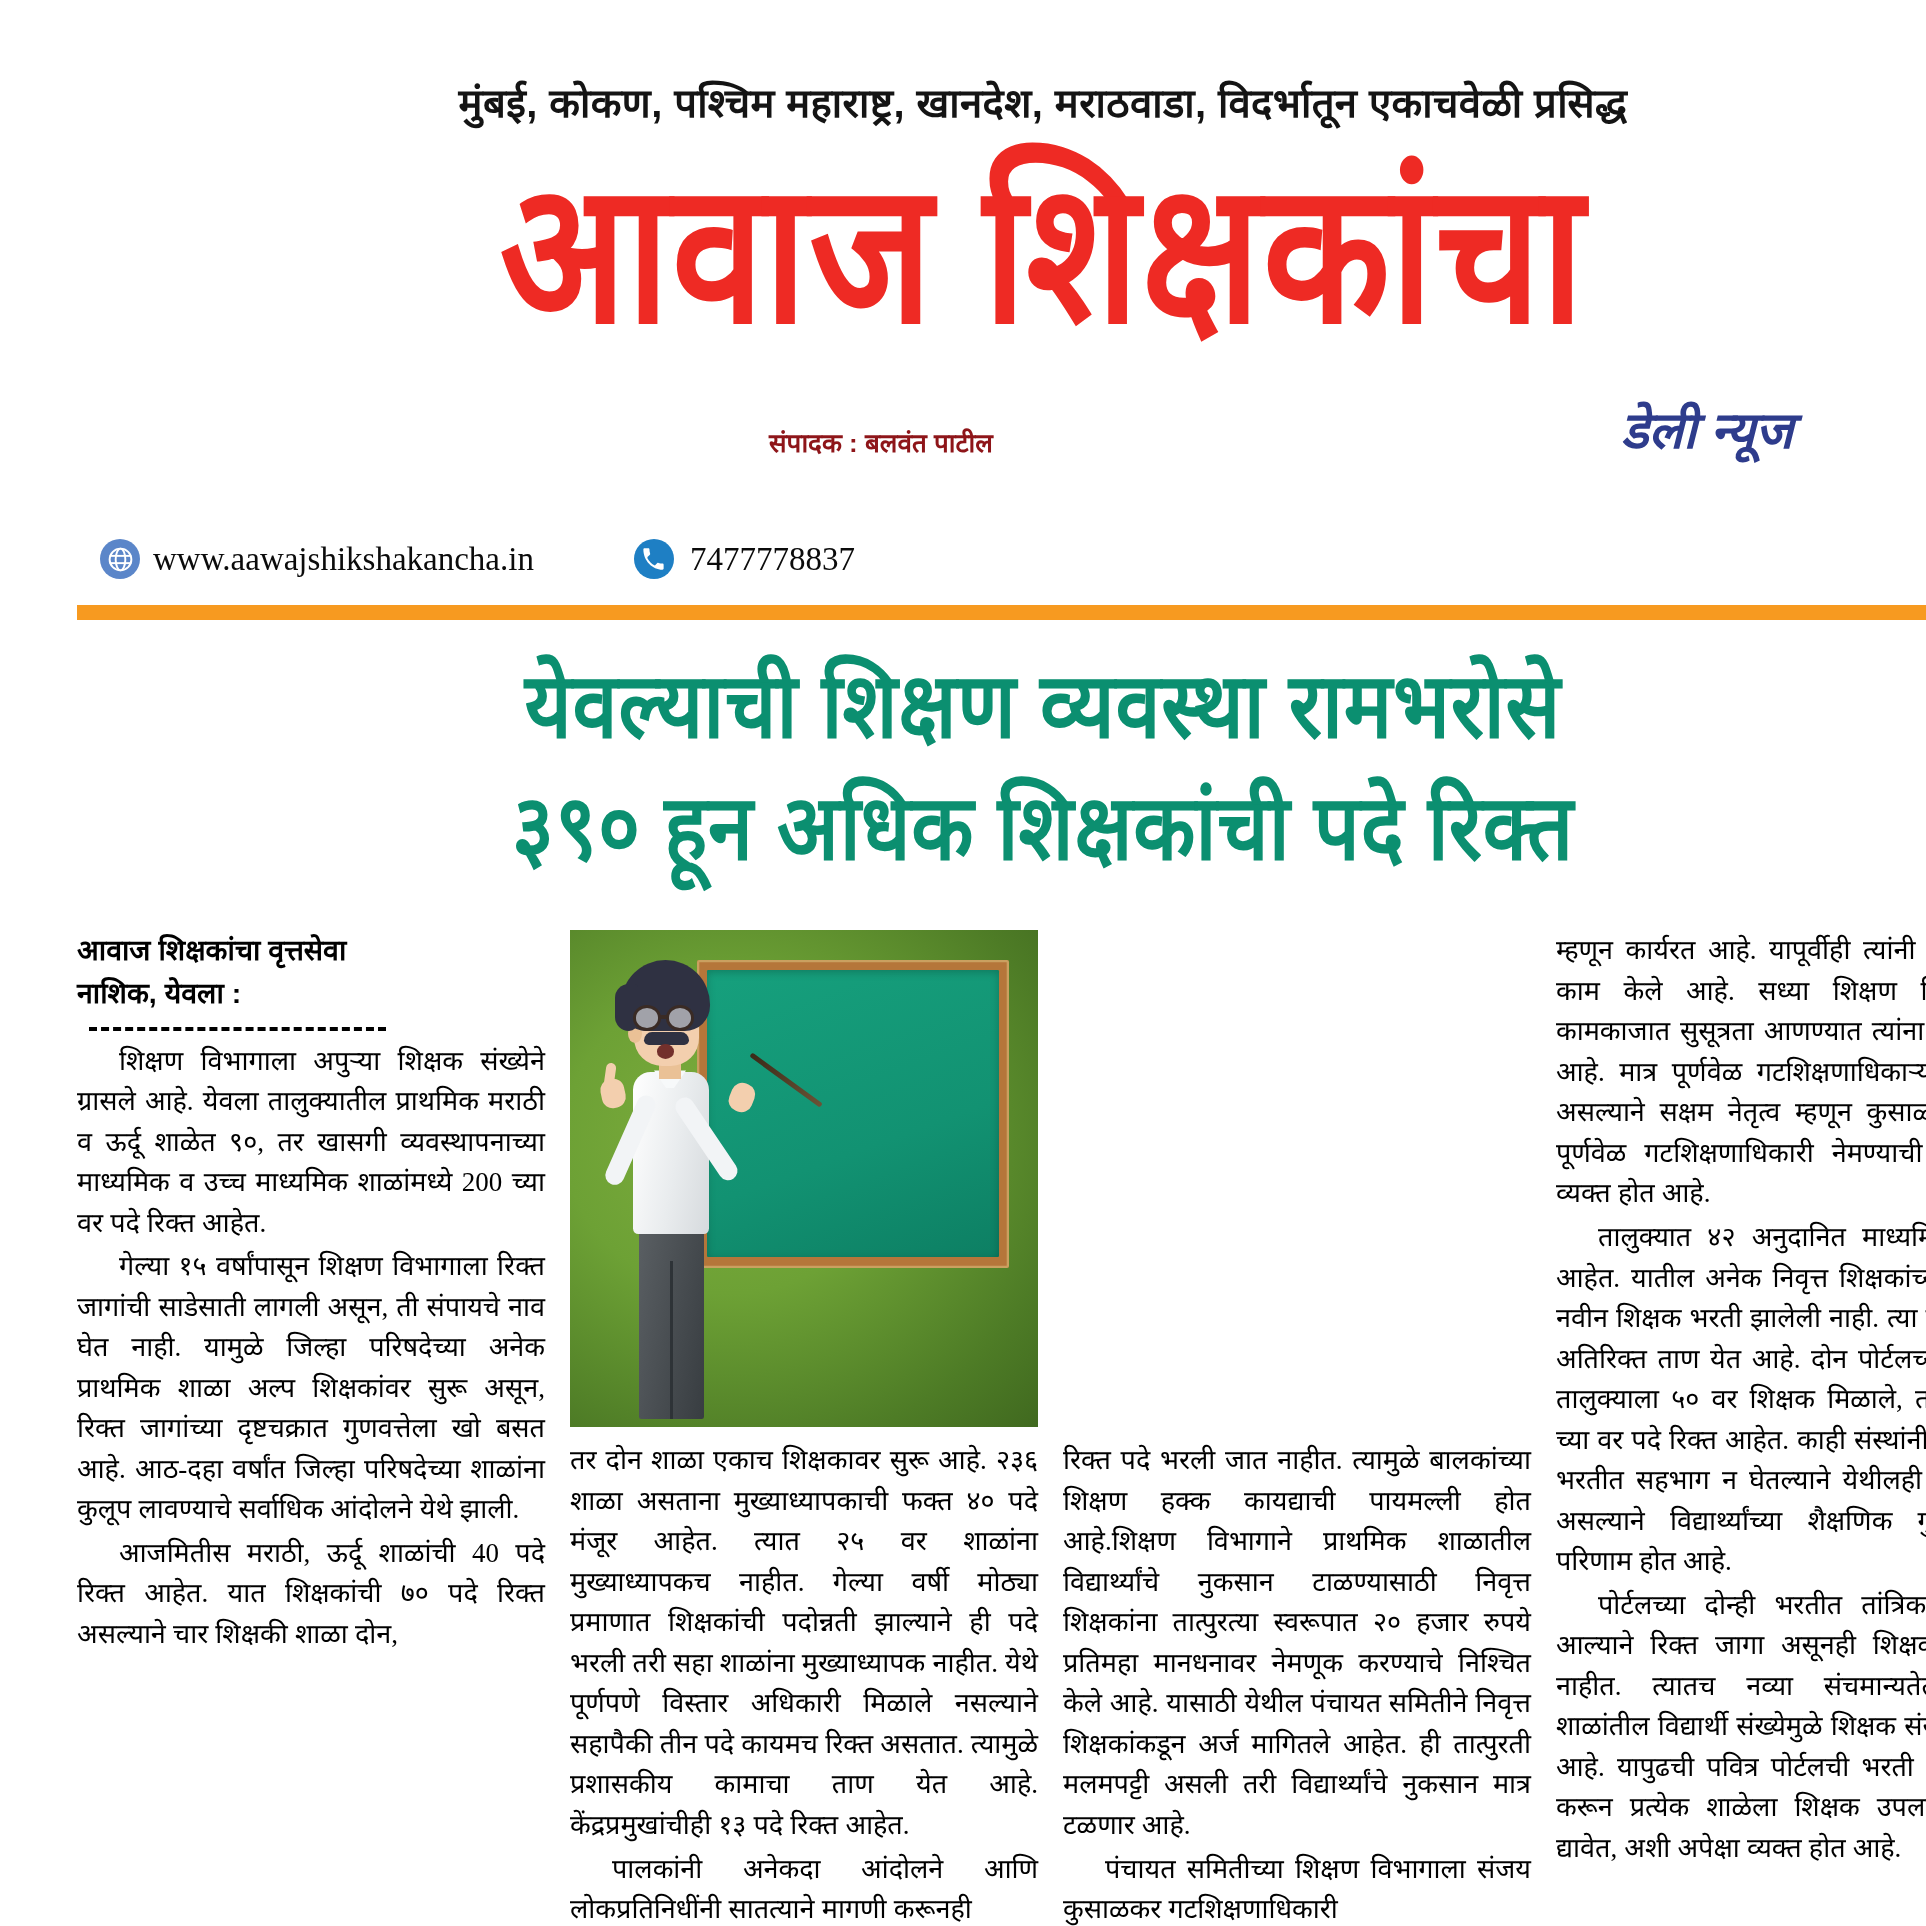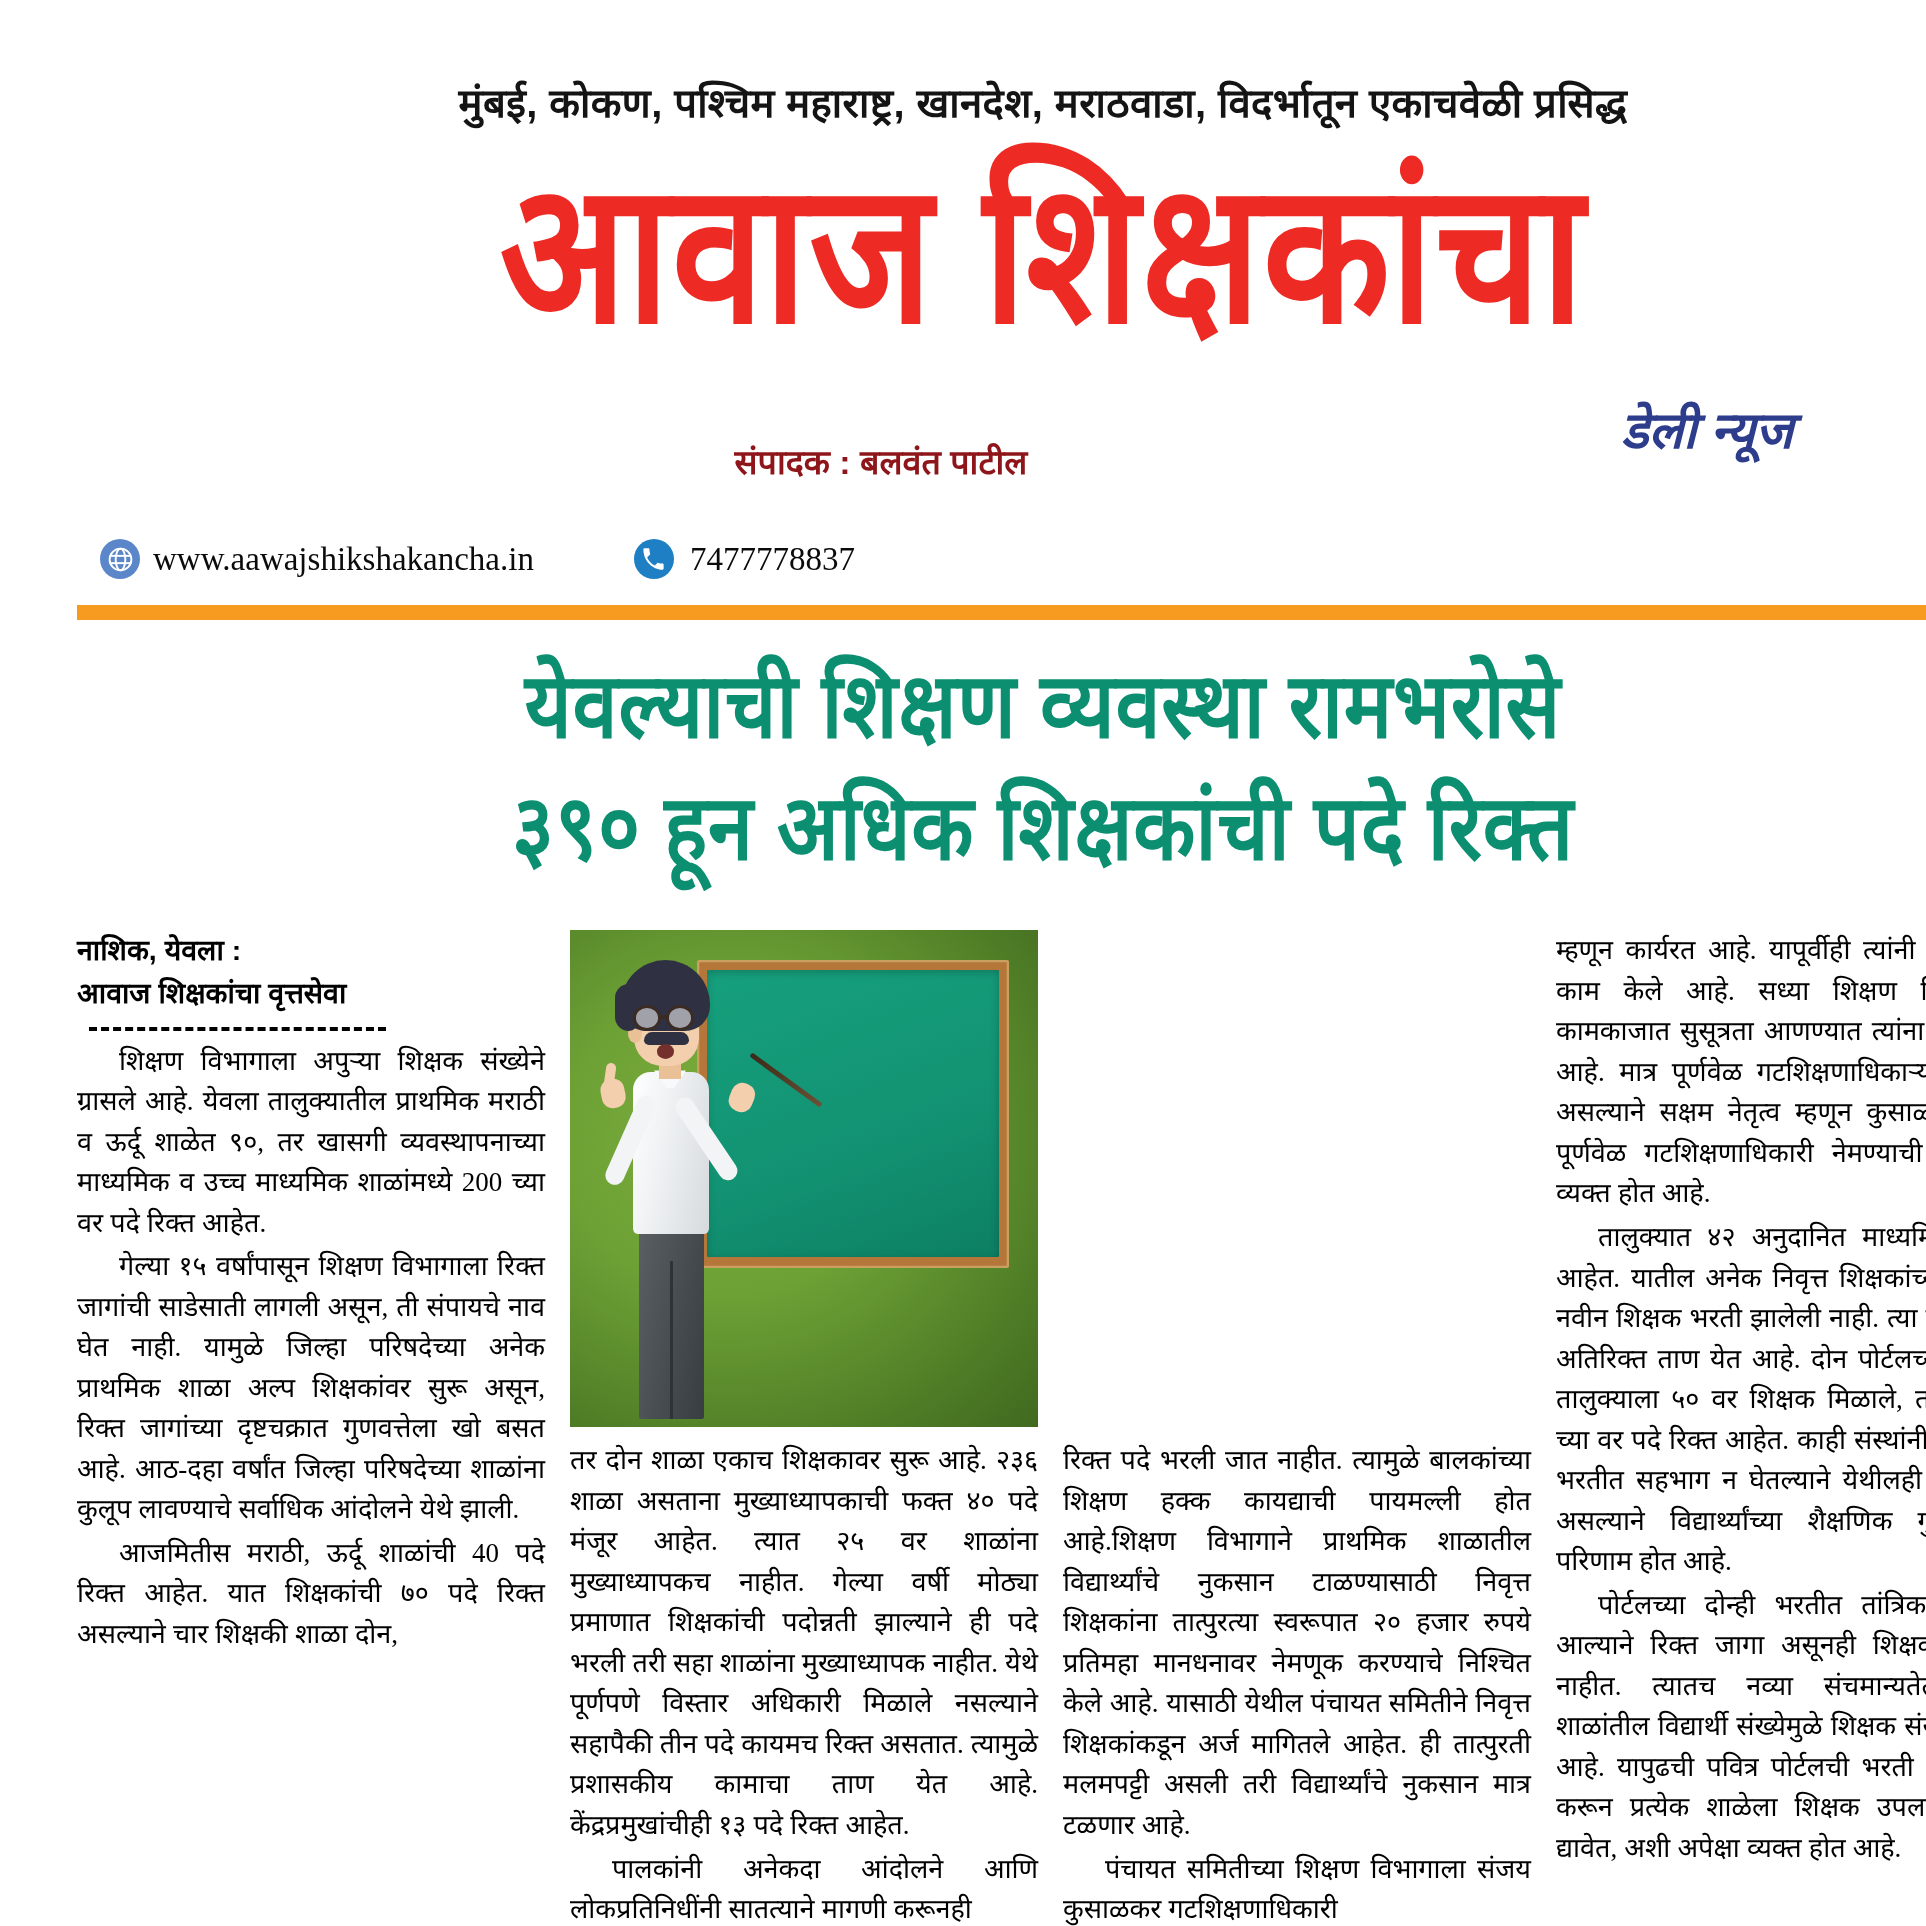--- a/index.html
+++ b/index.html
@@ -62,24 +62,23 @@
     height: 69px;
     margin-top: 45px;
   }
   .editor-line {
     position: absolute;
     left: 50%;
     transform: translateX(-50%) translateX(-162px);
     top: 0;
     font-family: "Liberation Sans", "DejaVu Sans", sans-serif;
     font-weight: bold;
-    font-size: 34px;
+    font-size: 26px;
     color: #8e1519;
     white-space: nowrap;
-    margin-top: 14px;
   }
   .daily-news {
     position: absolute;
     right: 216px;
     top: -31px;
     font-family: "Liberation Sans", "DejaVu Sans", sans-serif;
     font-weight: bold;
     font-size: 51px;
     color: #2e3c8c;
     white-space: nowrap;
@@ -334,22 +333,22 @@
   <div class="orange-bar"></div>
 
   <div class="headline">
     <span class="hl hl1">येवल्याची शिक्षण व्यवस्था रामभरोसे</span>
     <span class="hl hl2">३९० हून अधिक शिक्षकांची पदे रिक्त</span>
   </div>
 
   <div class="article">
 
     <div class="col">
+      <div class="byline">आवाज शिक्षकांचा वृत्तसेवा</div>
       <div class="byline">नाशिक, येवला :</div>
-      <div class="byline">आवाज शिक्षकांचा वृत्तसेवा</div>
       <div class="dashrule"></div>
       <p class="body">शिक्षण विभागाला अपुऱ्या शिक्षक संख्येने ग्रासले आहे. येवला तालुक्यातील प्राथमिक मराठी व ऊर्दू शाळेत ९०, तर खासगी व्यवस्थापनाच्या माध्यमिक व उच्च माध्यमिक शाळांमध्ये 200 च्या वर पदे रिक्त आहेत.</p>
       <p class="body">गेल्या १५ वर्षांपासून शिक्षण विभागाला रिक्त जागांची साडेसाती लागली असून, ती संपायचे नाव घेत नाही. यामुळे जिल्हा परिषदेच्या अनेक प्राथमिक शाळा अल्प शिक्षकांवर सुरू असून, रिक्त जागांच्या दृष्टचक्रात गुणवत्तेला खो बसत आहे. आठ-दहा वर्षांत जिल्हा परिषदेच्या शाळांना कुलूप लावण्याचे सर्वाधिक आंदोलने येथे झाली.</p>
       <p class="body">आजमितीस मराठी, ऊर्दू शाळांची 40 पदे रिक्त आहेत. यात शिक्षकांची ७० पदे रिक्त असल्याने चार शिक्षकी शाळा दोन,</p>
     </div>
 
     <div class="col">
       <div class="illus">
         <div class="board">
           <div class="board-inner"></div>

